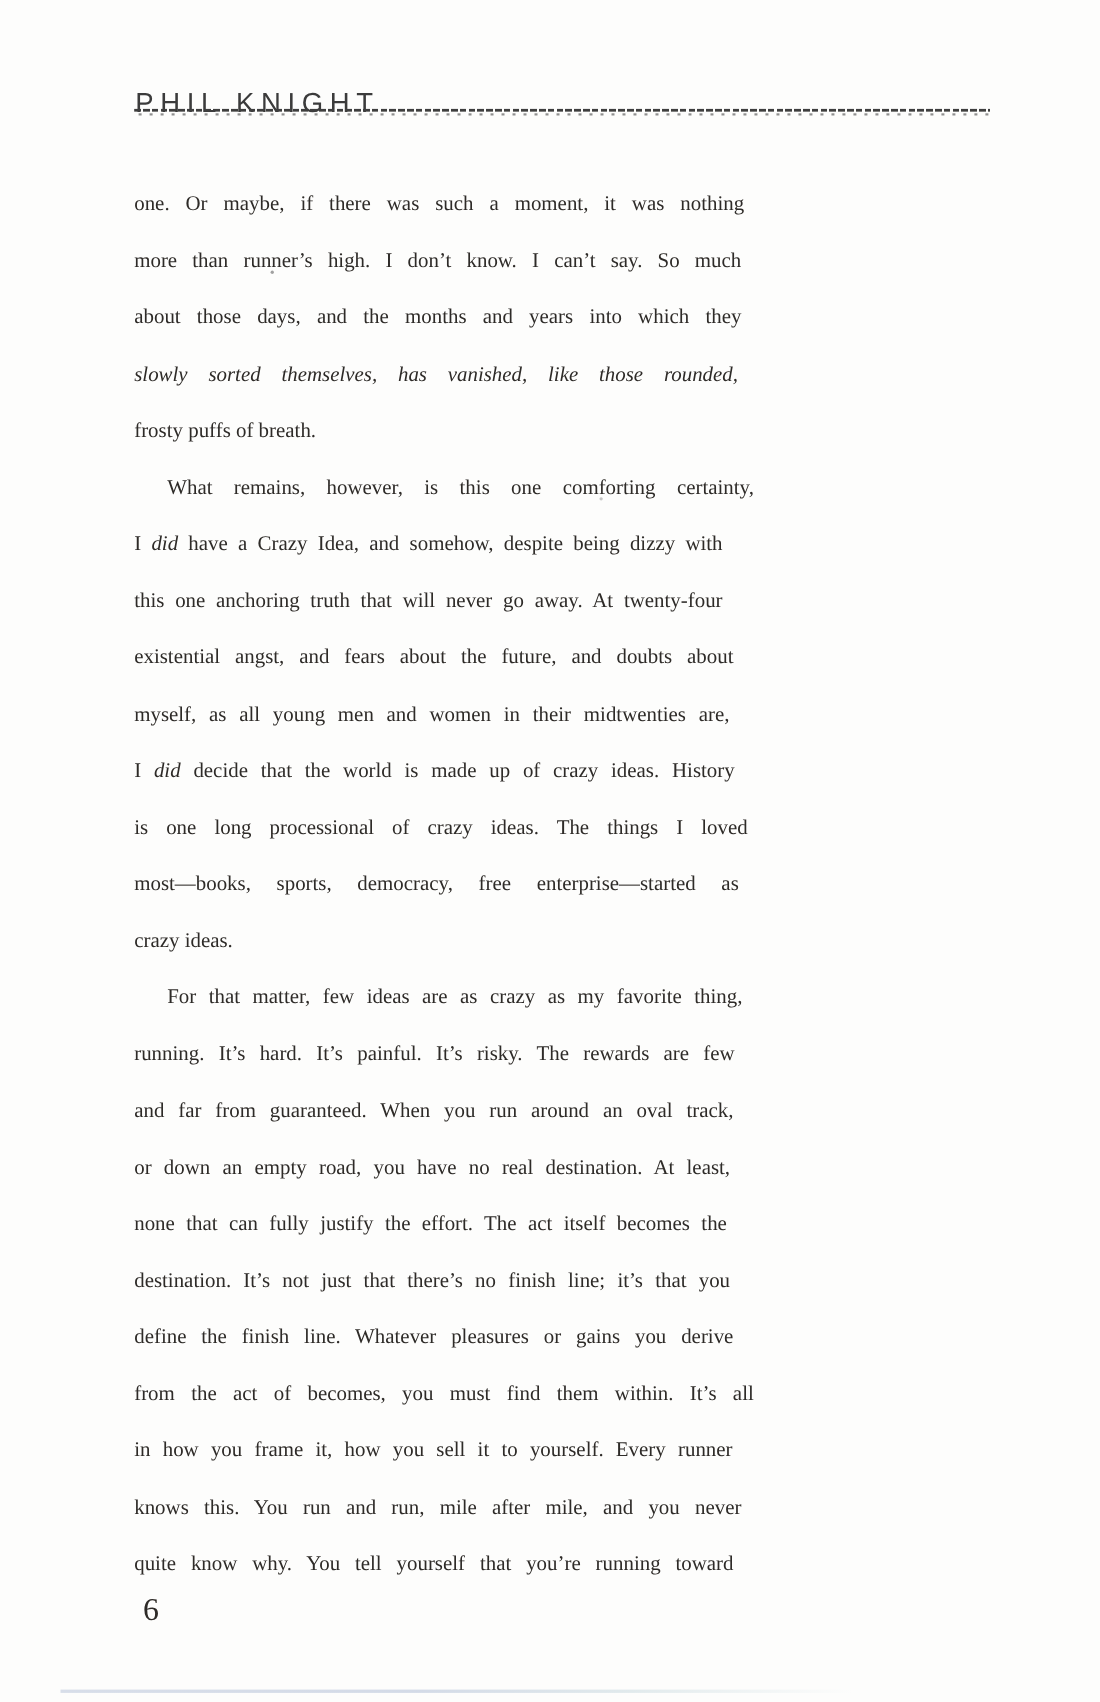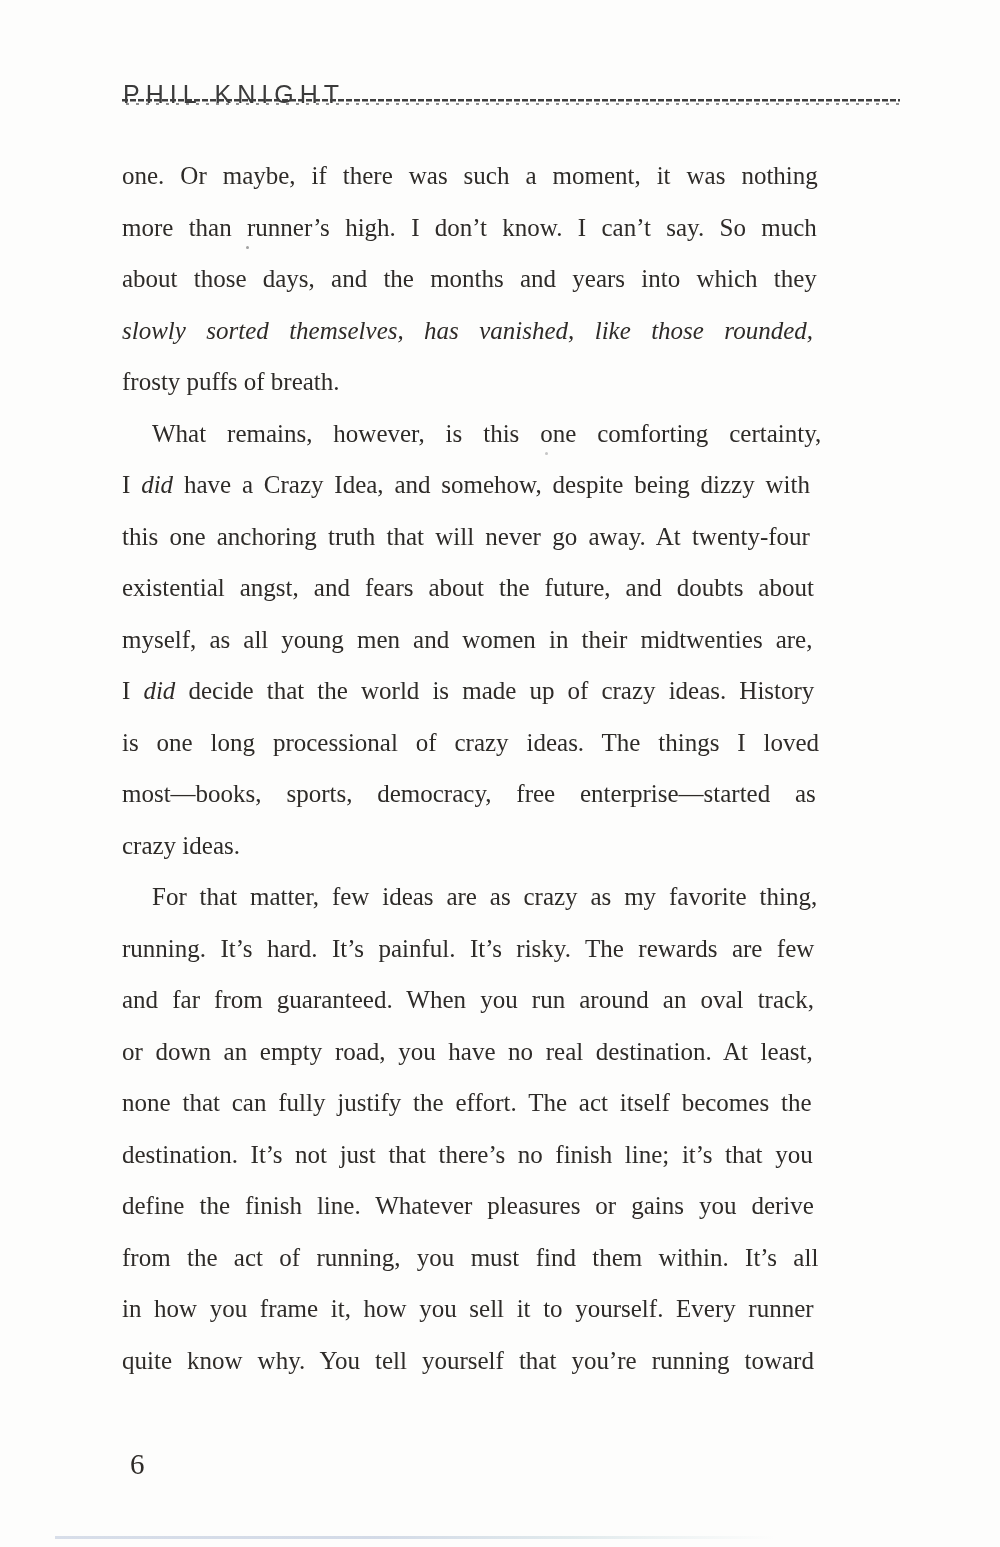--- a/index.html
+++ b/index.html
@@ -19,23 +19,23 @@
   .header-rule {
     position:absolute; left:122px; top:99px; width:778px; height:6px;
     background-image:
       repeating-linear-gradient(90deg,#3e3e3e 0 6px, rgba(62,62,62,0) 6px 8px),
       repeating-linear-gradient(90deg,#8f8f8f 0 3px, rgba(143,143,143,0) 3px 10px);
     background-size:100% 2.5px, 100% 1.5px;
     background-position:0 0, 4px 3.5px;
     background-repeat:repeat-x;
   }
   .body-text {
-    position:absolute; left:122px; top:150px; width:790px;
+    position:absolute; left:122px; top:160px; width:790px;
     color:#2e2b28;
-    font-size:25px; line-height:51.5px;
+    font-size:19px; line-height:51.5px;
     text-rendering:optimizeLegibility;
   }
   .line { height:51.5px; white-space:nowrap; }
   .line .inner { display:inline-block; white-space:nowrap; }
   .line.indent { padding-left:30px; }
   .line i { font-style:italic; }
   .page-number {
     position:absolute; left:130px; top:1448px;
     font-size:29px; color:#2e2b28;
   }
@@ -73,22 +73,23 @@
     <div class="line"><span class="inner" style="word-spacing: 11.6453px;"><span>is one long processional of crazy ideas. The things I loved</span></span></div>
     <div class="line"><span class="inner" style="word-spacing: 18.5719px;"><span>most—books, sports, democracy, free enterprise—started as</span></span></div>
     <div class="line last"><span class="inner"><span>crazy ideas.</span></span></div>
     <div class="line indent"><span class="inner" style="word-spacing: 6.60653px;"><span>For that matter, few ideas are as crazy as my favorite thing,</span></span></div>
     <div class="line"><span class="inner" style="word-spacing: 8.20937px;"><span>running. It’s hard. It’s painful. It’s risky. The rewards are few</span></span></div>
     <div class="line"><span class="inner" style="word-spacing: 7.87031px;"><span>and far from guaranteed. When you run around an oval track,</span></span></div>
     <div class="line"><span class="inner" style="word-spacing: 6.36364px;"><span>or down an empty road, you have no real destination. At least,</span></span></div>
     <div class="line"><span class="inner" style="word-spacing: 5.58807px;"><span>none that can fully justify the effort. The act itself becomes the</span></span></div>
     <div class="line"><span class="inner" style="word-spacing: 6.35369px;"><span>destination. It’s not just that there’s no finish line; it’s that you</span></span></div>
     <div class="line"><span class="inner" style="word-spacing: 8.73958px;"><span>define the finish line. Whatever pleasures or gains you derive</span></span></div>
-    <div class="line"><span class="inner" style="word-spacing: 10.0923px;"><span>from the act of running, you must find them within. It’s all</span></span></div>
+    <div class="line"><span class="inner" style="word-spacing: 10.0923px;"><span>from the act of becomes, you must find them within. It’s all</span></span></div>
     <div class="line"><span class="inner" style="word-spacing: 6.36849px;"><span>in how you frame it, how you sell it to yourself. Every runner</span></span></div>
+    <div class="line"><span class="inner" style="word-spacing: 9.06676px;"><span>knows this. You run and run, mile after mile, and you never</span></span></div>
     <div class="line"><span class="inner" style="word-spacing: 8.78299px;"><span>quite know why. You tell yourself that you’re running toward</span></span></div>
   </div>
 
 <div class="page-number">6</div>
 
 <div class="scan-speck" style="left:246px; top:246px;"></div>
 <div class="scan-speck" style="left:545px; top:452px; opacity:.6;"></div>
 
 <div class="bottom-scan-line"></div>
 

